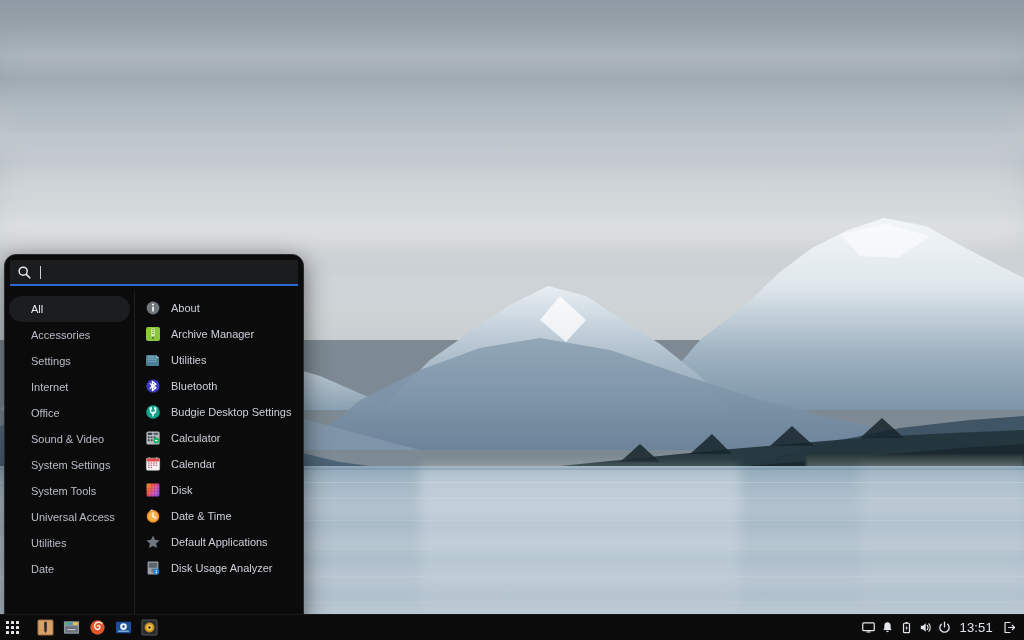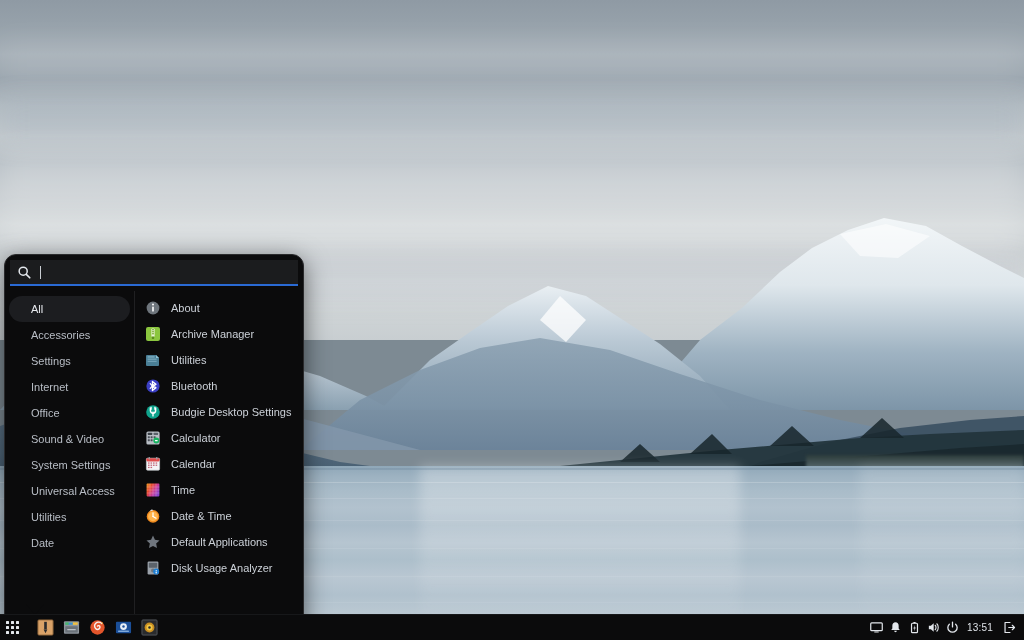--- a/index.html
+++ b/index.html
@@ -208,21 +208,21 @@
     cursor: pointer;
   }
   .tb-app-sep { width: 6px; height: 26px; }
 
   .tray-icon {
     width: 19px; height: 26px;
     display: flex; align-items: center; justify-content: center;
     cursor: pointer;
   }
   .tb-clock {
-    font-size: 10px; color: #dfe3e8;
+    font-size: 13px; color: #dfe3e8;
     padding: 0 7px 0 5px;
     letter-spacing: 0.2px;
     cursor: pointer;
     user-select: none;
   }
 </style>
 </head>
 <body>
 
 <div id="desktop">
@@ -340,20 +340,23 @@
           <span>Internet</span>
         </div>
         <div class="cat-item">
           <span>Office</span>
         </div>
         <div class="cat-item">
           <span>Sound &amp; Video</span>
         </div>
         <div class="cat-item">
           <span>System Settings</span>
+        </div>
+        <div class="cat-item">
+          <span>System Tools</span>
         </div>
         <div class="cat-item">
           <span>Universal Access</span>
         </div>
         <div class="cat-item">
           <span>Utilities</span>
         </div>
         <div class="cat-item">
           <span>Date</span>
         </div>
@@ -481,21 +484,21 @@
               <g stroke="#ffffff" stroke-width="0.55" opacity="0.38">
                 <line x1="5.0" y1="1.6" x2="5.0" y2="14.4"></line>
                 <line x1="8.0" y1="1.6" x2="8.0" y2="14.4"></line>
                 <line x1="11.0" y1="1.6" x2="11.0" y2="14.4"></line>
                 <line x1="1.6" y1="5.0" x2="14.4" y2="5.0"></line>
                 <line x1="1.6" y1="8.0" x2="14.4" y2="8.0"></line>
                 <line x1="1.6" y1="11.0" x2="14.4" y2="11.0"></line>
               </g>
             </svg>
           </span>
-          <span class="app-label">Time</span>
+          <span class="app-label">Disk</span>
         </div>
 
         <div class="app-item">
           <span class="app-icon">
             <svg width="16" height="16" viewBox="0 0 16 16">
               <circle cx="8" cy="8.4" r="6.3" fill="#f08a1e"></circle>
               <circle cx="8" cy="8.4" r="4.9" fill="#ffb44d"></circle>
               <path d="M8,8.4 L8,4.8" stroke="#ffffff" stroke-width="1.2" stroke-linecap="round"></path>
               <path d="M8,8.4 L11.0,10.2" stroke="#ffffff" stroke-width="1.2" stroke-linecap="round"></path>
               <path d="M4.2,3.4 L7.0,1.2 L8.2,2.6 Z" fill="#e7e9ec"></path>

